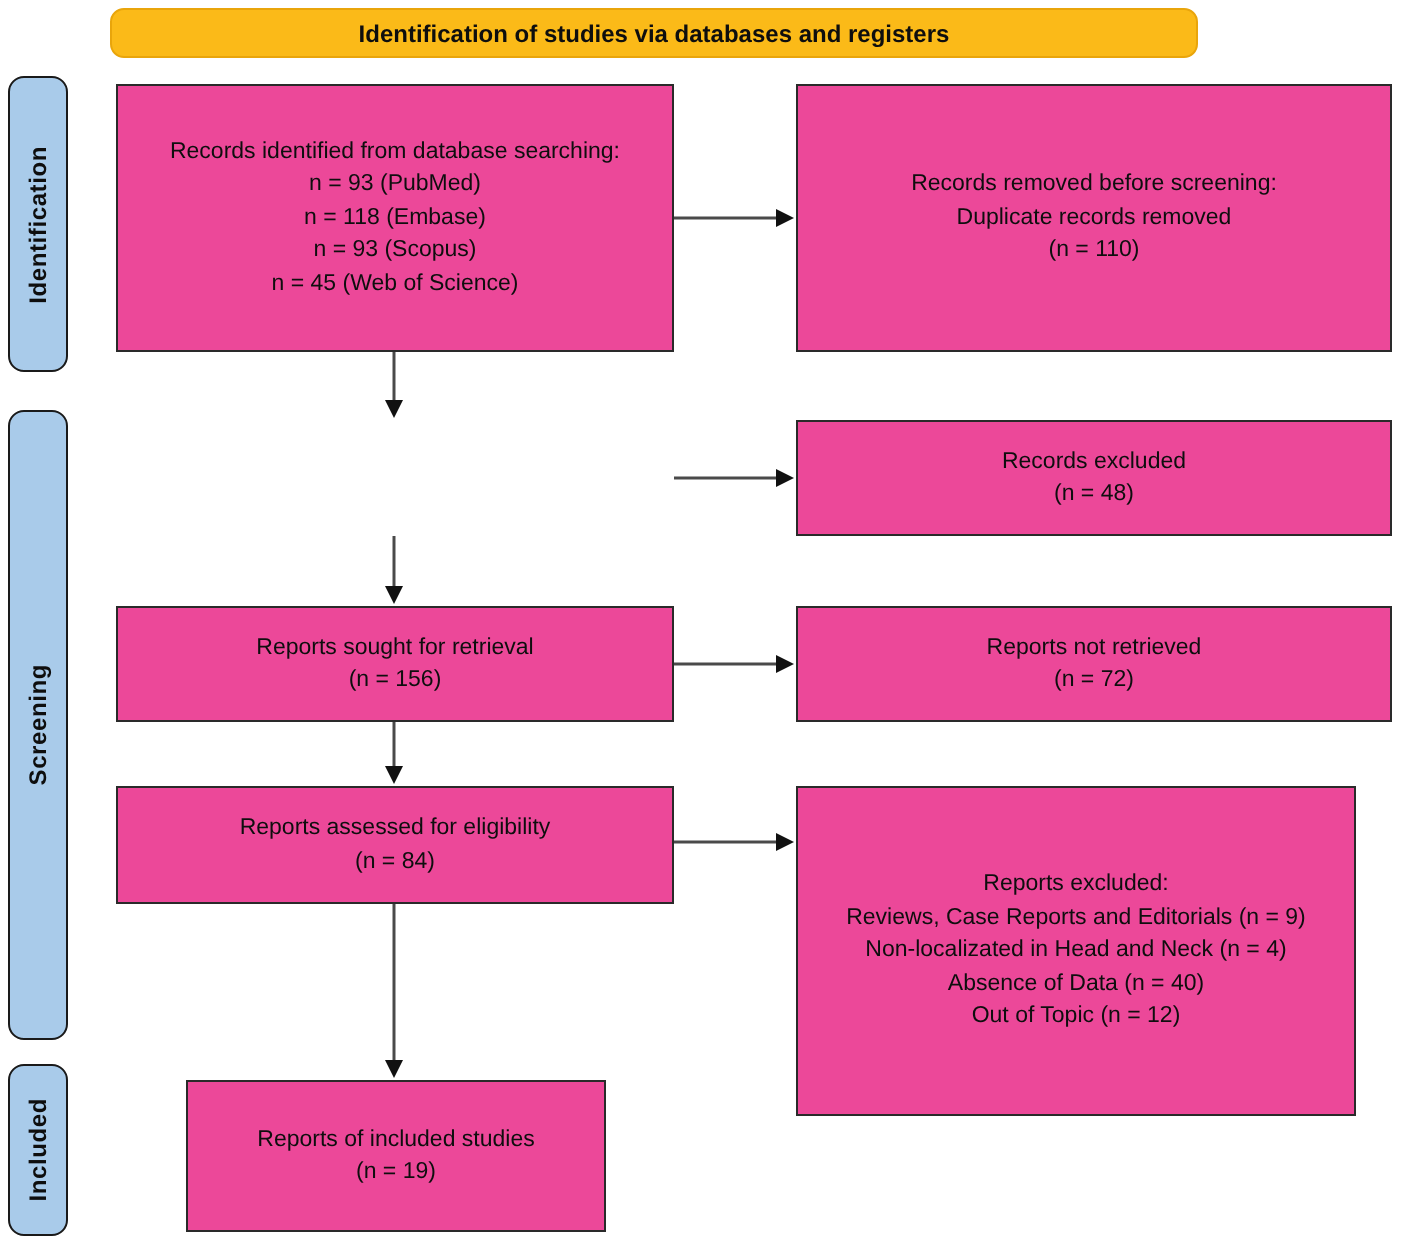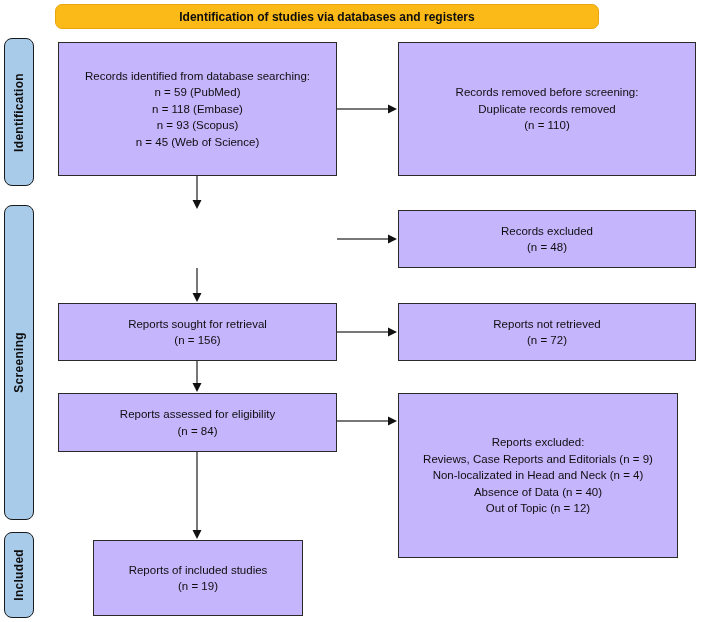--- a/index.html
+++ b/index.html
@@ -43,21 +43,21 @@
     letter-spacing: 0.3px;
     white-space: nowrap;
   }
   #stage-identification { top: 38px;  height: 148px; }
   #stage-screening      { top: 205px; height: 315px; }
   #stage-included       { top: 532px; height: 86px;  }
 
   
   .box {
     position: absolute;
-    background: #c4b5fd;
+    background: #ec4899;
     border: 1.5px solid #2a2a2a;
     display: flex; flex-direction: column;
     align-items: center; justify-content: center;
     text-align: right;
     font-size: 11.5px; line-height: 16.5px; color: #0e0e0e;
     padding: 2px 6px;
   }
   #box-identified     { left: 58px;  top: 42px;  width: 279px; height: 134px; }
   #box-removed        { left: 398px; top: 42px;  width: 298px; height: 134px; }
   #box-screened       { left: 58px;  top: 210px; width: 279px; height: 58px;  }
@@ -94,21 +94,21 @@
   </div>
   <div class="stage" id="stage-screening">
     <span class="vtext">Screening</span>
   </div>
   <div class="stage" id="stage-included">
     <span class="vtext">Included</span>
   </div>
 
   <div class="box" id="box-identified">
     <div>Records identified from database searching:</div>
-    <div>n = 59 (PubMed)</div>
+    <div>n = 93 (PubMed)</div>
     <div>n = 118 (Embase)</div>
     <div>n = 93 (Scopus)</div>
     <div>n = 45 (Web of Science)</div>
   </div>
 
   <div class="box" id="box-removed">
     <div>
       <span>Records removed </span><span class="italic">before screening</span><span>:</span>
     </div>
     <div>Duplicate records removed</div>

